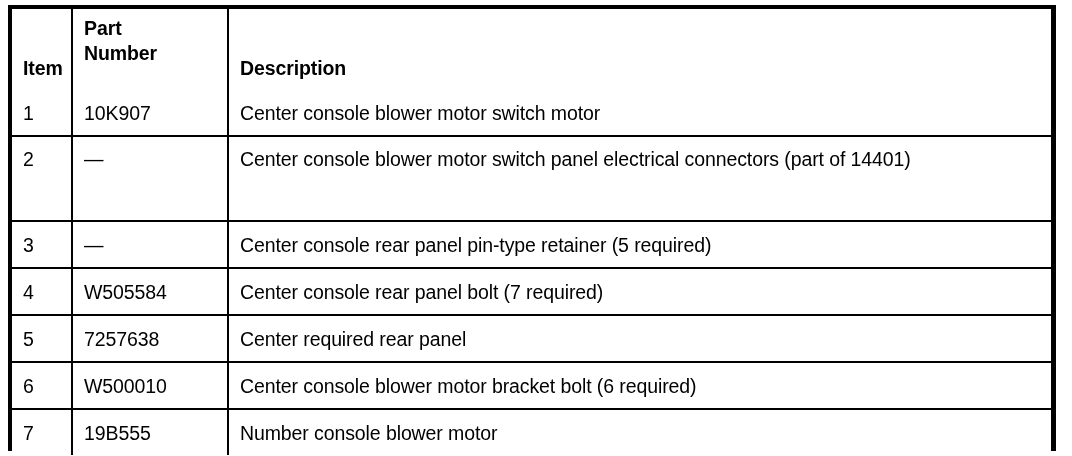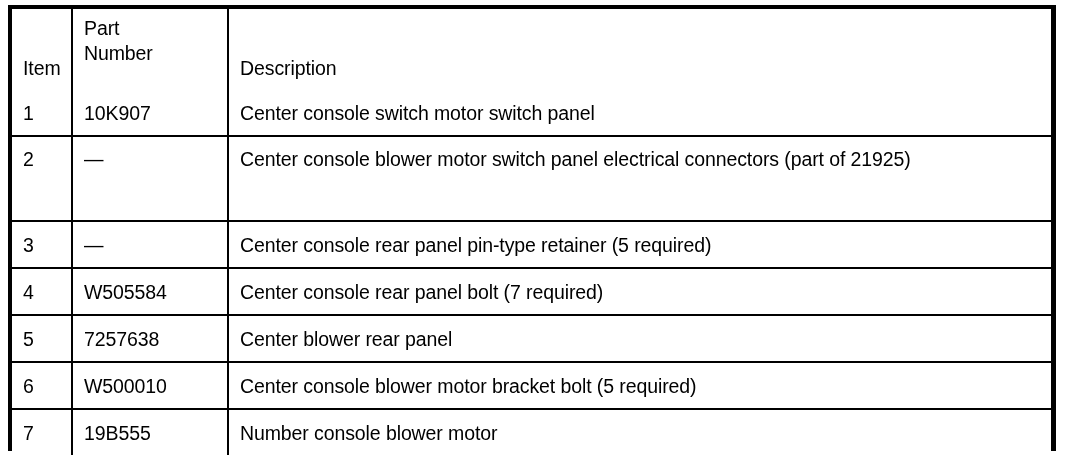--- a/index.html
+++ b/index.html
@@ -65,21 +65,21 @@
     border-right: none;
   }
 
   table.parts-table tr:last-child th,
   table.parts-table tr:last-child td {
     border-bottom: none;
   }
 
   
   table.parts-table thead th {
-    font-weight: normal;
+    font-weight: bold;
     vertical-align: bottom;
     padding-bottom: 9px;
     height: 72px;
   }
 
   table.parts-table thead th.header-part-number {
     vertical-align: top;
     padding-top: 7px;
     padding-bottom: 0;
     white-space: pre-line;
@@ -122,46 +122,46 @@
           <th class="header-item">Item</th>
           <th class="header-part-number">Part
 Number</th>
           <th class="header-description">Description</th>
         </tr>
       </thead>
       <tbody>
         <tr>
           <td class="cell-item">1</td>
           <td class="cell-part-number">10K907</td>
-          <td class="cell-description">Center console switch motor switch panel</td>
+          <td class="cell-description">Center console blower motor switch motor</td>
         </tr>
         <tr class="row-tall">
           <td class="cell-item">2</td>
           <td class="cell-part-number">—</td>
-          <td class="cell-description">Center console blower motor switch panel electrical connectors (part of 21925)</td>
+          <td class="cell-description">Center console blower motor switch panel electrical connectors (part of 14401)</td>
         </tr>
         <tr>
           <td class="cell-item">3</td>
           <td class="cell-part-number">—</td>
           <td class="cell-description">Center console rear panel pin-type retainer (5 required)</td>
         </tr>
         <tr>
           <td class="cell-item">4</td>
           <td class="cell-part-number">W505584</td>
           <td class="cell-description">Center console rear panel bolt (7 required)</td>
         </tr>
         <tr>
           <td class="cell-item">5</td>
           <td class="cell-part-number">7257638</td>
-          <td class="cell-description">Center blower rear panel</td>
+          <td class="cell-description">Center required rear panel</td>
         </tr>
         <tr>
           <td class="cell-item">6</td>
           <td class="cell-part-number">W500010</td>
-          <td class="cell-description">Center console blower motor bracket bolt (5 required)</td>
+          <td class="cell-description">Center console blower motor bracket bolt (6 required)</td>
         </tr>
         <tr>
           <td class="cell-item">7</td>
           <td class="cell-part-number">19B555</td>
           <td class="cell-description">Number console blower motor</td>
         </tr>
       </tbody>
     </table>
   </div>
 </div>

